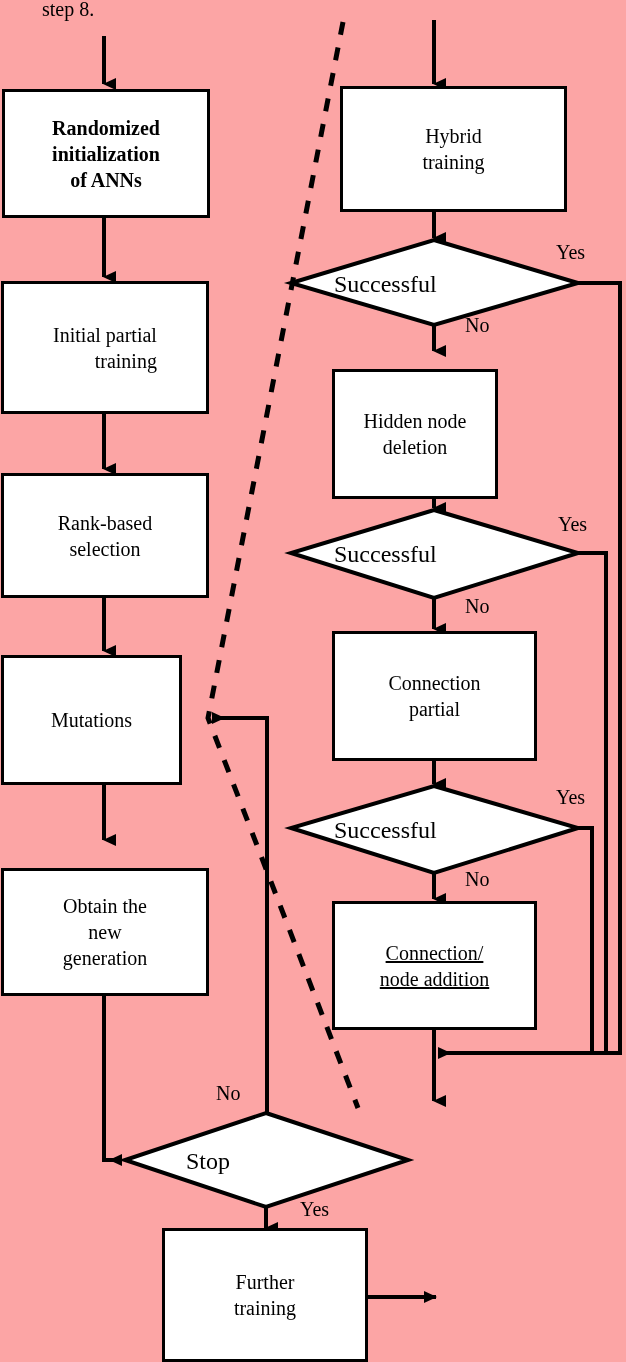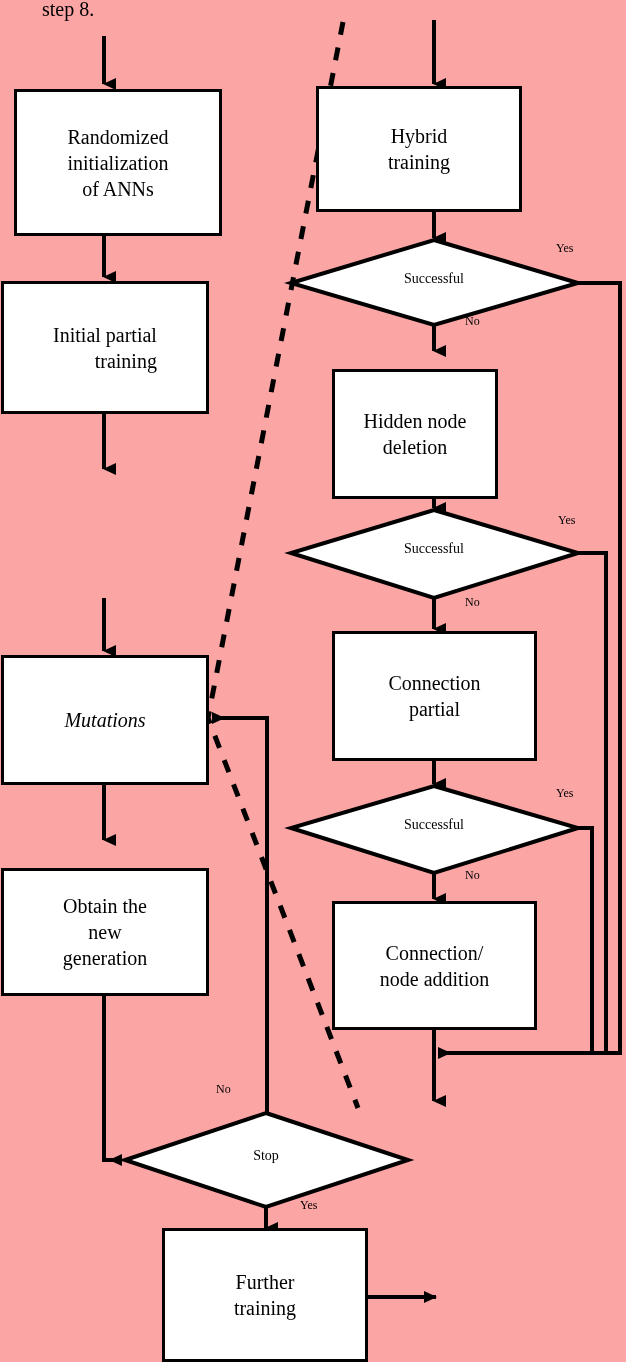--- a/index.html
+++ b/index.html
@@ -29,28 +29,28 @@
   }
   .proclabel{
     font-size:20px;
     line-height:1.30;
     color:#000;
     white-space:pre-line;
     padding:0 4px;
   }
   .diamond-label{
     position:absolute;
-    font-size:14px;
+    font-size:24px;
     color:#000;
-    text-align:center;
+    text-align:left;
     white-space:nowrap;
   }
   .edge-label{
     position:absolute;
-    font-size:12px;
+    font-size:20px;
     color:#000;
     white-space:nowrap;
   }
   .caption{
     position:absolute;
     font-size:20px;
     color:#000;
     white-space:nowrap;
   }
 </style>
@@ -117,58 +117,62 @@
 
     <polygon points="434,240 578,283 434,325 291,283" fill="#fff" stroke="#000" stroke-width="4"></polygon>
     <polygon points="434,510 578,553 434,598 291,553" fill="#fff" stroke="#000" stroke-width="4"></polygon>
     <polygon points="434,786 578,828 434,873 291,828" fill="#fff" stroke="#000" stroke-width="4"></polygon>
 
     <path d="M343,22 L208,718 L358,1108" fill="none" stroke="#000" stroke-width="5" stroke-dasharray="13 13" stroke-linecap="butt"></path>
   </svg>
 
   <div class="caption" style="left:42px; top:-2px;">step 8.</div>
 
-  <div class="node procbox" style="left:14px; top:89px; width:208px; height:147px;">
+  <div class="node procbox" style="left:2px; top:89px; width:208px; height:129px;font-weight:bold;">
     <span class="proclabel">Randomized
 initialization
 of ANNs</span>
   </div>
 
   <div class="node procbox" style="left:1px; top:281px; width:208px; height:133px;text-align:right;">
     <span class="proclabel">Initial partial
 training</span>
   </div>
 
+  <div class="node procbox" style="left:1px; top:473px; width:208px; height:125px;">
+    <span class="proclabel">Rank-based
+selection</span>
+  </div>
 
-  <div class="node procbox" style="left:1px; top:655px; width:208px; height:130px;font-style:italic;">
+  <div class="node procbox" style="left:1px; top:655px; width:181px; height:130px;">
     <span class="proclabel">Mutations</span>
   </div>
 
   <div class="node procbox" style="left:1px; top:868px; width:208px; height:128px;">
     <span class="proclabel">Obtain the
 new
 generation</span>
   </div>
 
-  <div class="node procbox" style="left:316px; top:86px; width:206px; height:126px;">
+  <div class="node procbox" style="left:340px; top:86px; width:227px; height:126px;">
     <span class="proclabel">Hybrid
 training</span>
   </div>
 
   <div class="node procbox" style="left:332px; top:369px; width:166px; height:130px;">
     <span class="proclabel">Hidden node
 deletion</span>
   </div>
 
   <div class="node procbox" style="left:332px; top:631px; width:205px; height:130px;">
     <span class="proclabel">Connection
 partial</span>
   </div>
 
-  <div class="node procbox" style="left:332px; top:901px; width:205px; height:129px;">
+  <div class="node procbox" style="left:332px; top:901px; width:205px; height:129px;text-decoration:underline;">
     <span class="proclabel">Connection/
 node addition</span>
   </div>
 
   <div class="node procbox" style="left:162px; top:1228px; width:206px; height:134px;align-items:center;">
     <span class="proclabel">Further
 training</span>
   </div>
 
   <div class="diamond-label" style="left:334px; top:271px; width:200px;">Successful</div>

